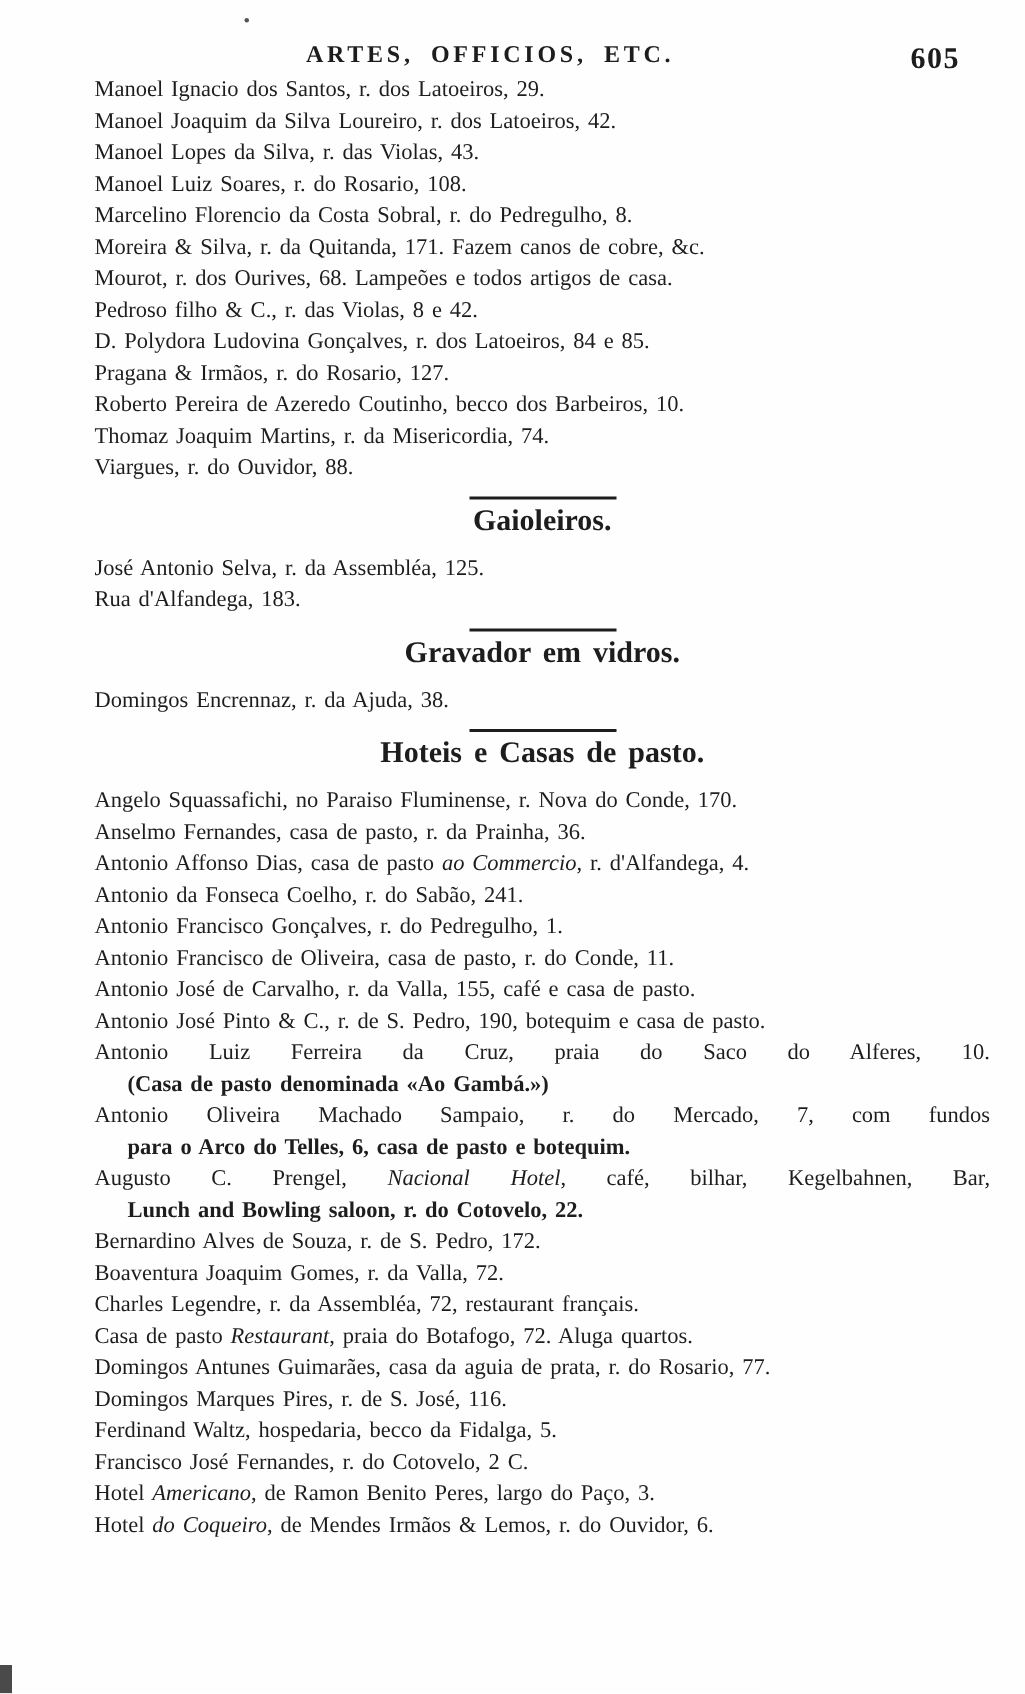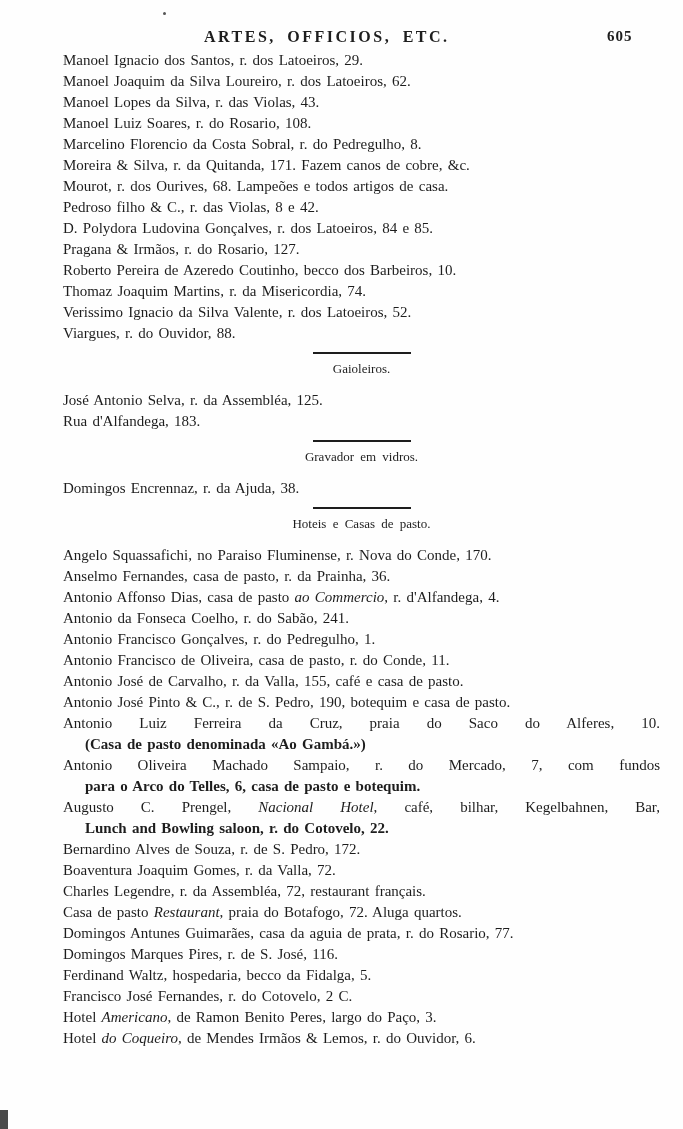--- a/index.html
+++ b/index.html
@@ -31,21 +31,21 @@
     font-size: 16px;
     letter-spacing: 2.5px;
     word-spacing: 5px;
     white-space: nowrap;
   }
   .page-number {
     position: absolute;
     left: 607px;
     top: 0;
     font-weight: bold;
-    font-size: 15px;
+    font-size: 20px;
     letter-spacing: 1px;
   }
   .content {
     position: absolute;
     top: 50px;
     left: 63px;
     width: 597px;
   }
   .entry-line {
     font-size: 15px;
@@ -66,22 +66,22 @@
     font-style: italic;
     text-align: center;
   }
   .section-rule {
     width: 98px;
     height: 2px;
     background: #1d1d1d;
     margin: 8px auto 6px auto;
   }
   .section-heading {
-    font-weight: normal;
-    font-size: 13px;
+    font-weight: bold;
+    font-size: 20px;
     line-height: 17px;
     text-align: center;
     word-spacing: 3px;
     margin: 0 0 13px 0;
   }
   .artifact {
     position: absolute;
     background: #2a2a2a;
   }
   .artifact.dot-top {
@@ -105,32 +105,31 @@
 
 <div class="page">
 
   <div class="header">
     <span class="running-title">ARTES, OFFICIOS, ETC.</span>
     <span class="page-number">605</span>
   </div>
 
   <div class="content" id="sections">
       <div class="entry-line"><span>Manoel Ignacio dos Santos, r. dos Latoeiros, 29.</span></div>
-      <div class="entry-line"><span>Manoel Joaquim da Silva Loureiro, r. dos Latoeiros, 62.</span></div>
+      <div class="entry-line"><span>Manoel Joaquim da Silva Loureiro, r. dos Latoeiros, 42.</span></div>
       <div class="entry-line"><span>Manoel Lopes da Silva, r. das Violas, 43.</span></div>
       <div class="entry-line"><span>Manoel Luiz Soares, r. do Rosario, 108.</span></div>
       <div class="entry-line"><span>Marcelino Florencio da Costa Sobral, r. do Pedregulho, 8.</span></div>
       <div class="entry-line"><span>Moreira &amp; Silva, r. da Quitanda, 171. Fazem canos de cobre, &amp;c.</span></div>
       <div class="entry-line"><span>Mourot, r. dos Ourives, 68. Lampeões e todos artigos de casa.</span></div>
       <div class="entry-line"><span>Pedroso filho &amp; C., r. das Violas, 8 e 42.</span></div>
       <div class="entry-line"><span>D. Polydora Ludovina Gonçalves, r. dos Latoeiros, 84 e 85.</span></div>
       <div class="entry-line"><span>Pragana &amp; Irmãos, r. do Rosario, 127.</span></div>
       <div class="entry-line"><span>Roberto Pereira de Azeredo Coutinho, becco dos Barbeiros, 10.</span></div>
       <div class="entry-line"><span>Thomaz Joaquim Martins, r. da Misericordia, 74.</span></div>
-      <div class="entry-line"><span>Verissimo Ignacio da Silva Valente, r. dos Latoeiros, 52.</span></div>
       <div class="entry-line"><span>Viargues, r. do Ouvidor, 88.</span></div>
       <div class="section-rule"></div>
       <div class="section-heading">Gaioleiros.</div>
       <div class="entry-line"><span>José Antonio Selva, r. da Assembléa, 125.</span></div>
       <div class="entry-line"><span>Rua d'Alfandega, 183.</span></div>
       <div class="section-rule"></div>
       <div class="section-heading">Gravador em vidros.</div>
       <div class="entry-line"><span>Domingos Encrennaz, r. da Ajuda, 38.</span></div>
       <div class="section-rule"></div>
       <div class="section-heading">Hoteis e Casas de pasto.</div>

